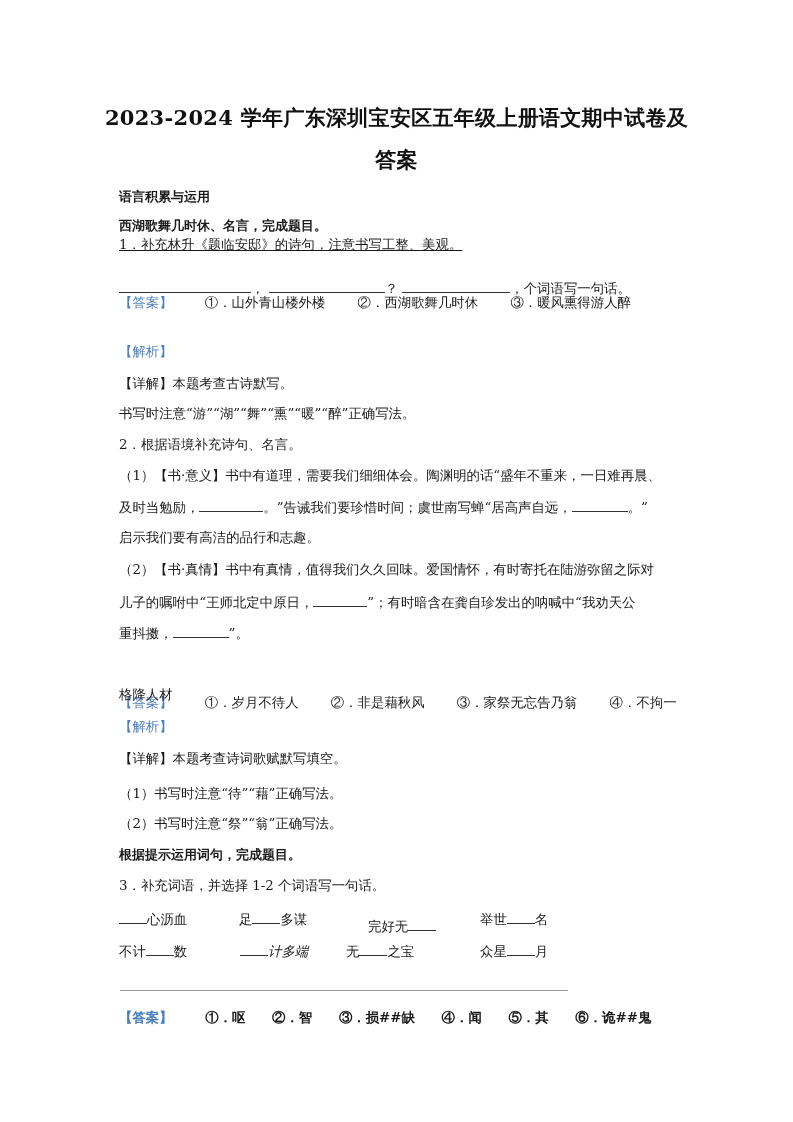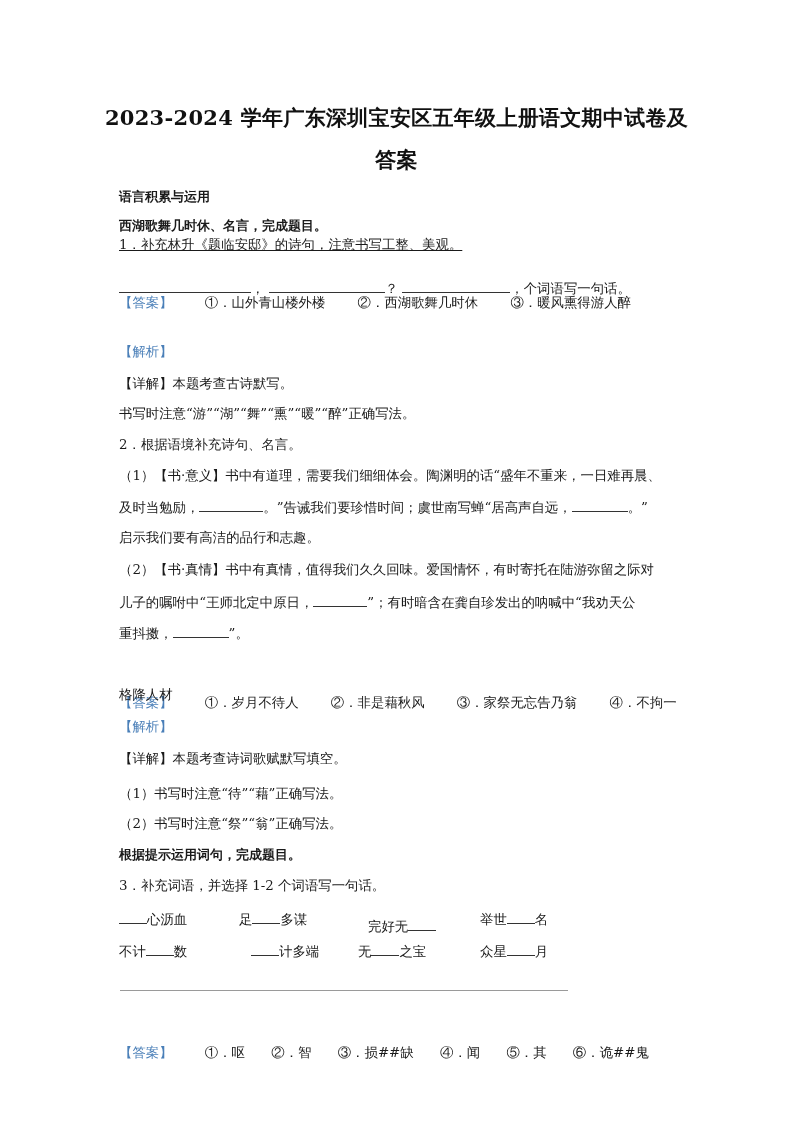--- a/index.html
+++ b/index.html
@@ -72,27 +72,27 @@
 <div class="line bold" style="top:846px;">根据提示运用词句，完成题目。</div>
 
 <div class="line" style="top:877px;">3．补充词语，并选择 1-2 个词语写一句话。</div>
 
 <div class="word-cell" style="left:119px; top:910px;"><span></span><span class="wblank"></span><span>心沥血</span></div>
 <div class="word-cell" style="left:239px; top:910px;"><span>足</span><span class="wblank"></span><span>多谋</span></div>
 <div class="word-cell" style="left:368px; top:910px;margin-top:7px;"><span>完好无</span><span class="wblank"></span><span></span></div>
 <div class="word-cell" style="left:480px; top:910px;"><span>举世</span><span class="wblank"></span><span>名</span></div>
 
 <div class="word-cell" style="left:119px; top:942px;"><span>不计</span><span class="wblank"></span><span>数</span></div>
-<div class="word-cell" style="left:251px; top:942px;"><span></span><span class="wblank"></span><span>计多端</span></div>
-<div class="word-cell" style="left:358px; top:942px;"><span>无</span><span class="wblank"></span><span>之宝</span></div>
+<div class="word-cell" style="left:240px; top:942px;font-style:italic;"><span></span><span class="wblank"></span><span>计多端</span></div>
+<div class="word-cell" style="left:346px; top:942px;"><span>无</span><span class="wblank"></span><span>之宝</span></div>
 <div class="word-cell" style="left:480px; top:942px;"><span>众星</span><span class="wblank"></span><span>月</span></div>
 
 <div class="hr"></div>
 
-<div class="line" style="top:1044px;">
+<div class="line" style="top:1008px;font-weight:bold;">
   <span class="blue">【答案】</span>
   <span class="ans-item">①．呕</span>
   <span class="ans-item tight">②．智</span>
   <span class="ans-item tight">③．损##缺</span>
   <span class="ans-item tight">④．闻</span>
   <span class="ans-item tight">⑤．其</span>
   <span class="ans-item tight">⑥．诡##鬼</span>
 </div>
 
 </body></html>

